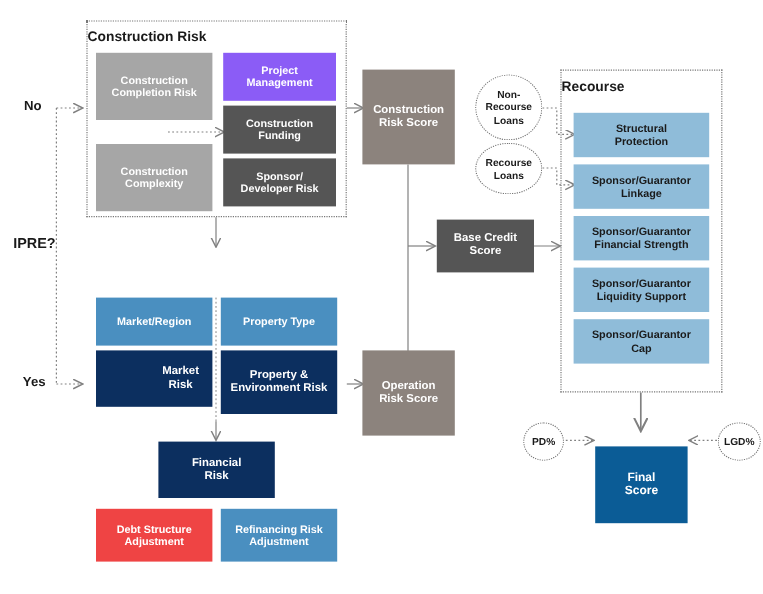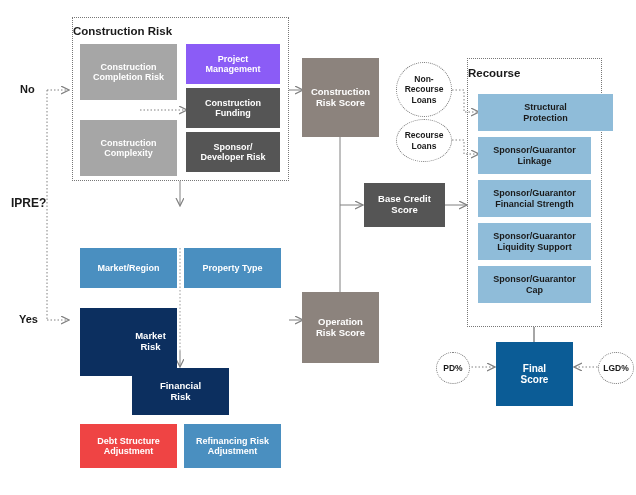--- a/index.html
+++ b/index.html
@@ -91,22 +91,24 @@
 Management</div>
   <div class="box" style="left:186px;top:88px;width:94px;height:40px;background:#555555;color:#fff;font-size:9px;">Construction
 Funding</div>
   <div class="box" style="left:186px;top:132px;width:94px;height:40px;background:#555555;color:#fff;font-size:9px;">Sponsor/
 Developer Risk</div>
 
 
   <div class="box" style="left:184px;top:248px;width:97px;height:40px;background:#4a8fc0;color:#fff;font-size:9px;">Property Type</div>
   <div class="box" style="left:80px;top:248px;width:97px;height:40px;background:#4a8fc0;color:#fff;font-size:9px;">Market/Region</div>
 
-  <div class="box" style="left:80px;top:308px;width:97px;height:68px;background:#0c2f5f;color:#fff;font-size:9.5px;padding-left:44px;">Market
+  <div class="box" style="left:80px;top:292px;width:97px;height:47px;background:#0c2f5f;color:#fff;font-size:9.5px;padding-left:44px;">Market
 Risk</div>
+  <div class="box" style="left:184px;top:292px;width:97px;height:53px;background:#0c2f5f;color:#fff;font-size:9.5px;">Property &amp;
+Environment Risk</div>
 
   <div class="box" style="left:132px;top:368px;width:97px;height:47px;background:#0c2f5f;color:#fff;font-size:9.5px;">Financial
 Risk</div>
 
   <div class="box" style="left:80px;top:424px;width:97px;height:44px;background:#ef4444;color:#fff;font-size:9px;">Debt Structure
 Adjustment</div>
   <div class="box" style="left:184px;top:424px;width:97px;height:44px;background:#4a8fc0;color:#fff;font-size:9px;">Refinancing Risk
 Adjustment</div>
 
   <div class="box" style="left:302px;top:58px;width:77px;height:79px;background:#8c837d;color:#fff;font-size:9.5px;">Construction
@@ -121,29 +123,29 @@
   <div class="ell" style="left:396px;top:62px;width:56px;height:55px;">Non-
 Recourse
 Loans</div>
   <div class="ell" style="left:396px;top:119px;width:56px;height:43px;">Recourse
 Loans</div>
 
   <div class="grp" style="left:467px;top:58px;width:135px;height:269px;">
     <div class="grp-title" style="top:8px;">Recourse</div>
   </div>
 
-  <div class="box" style="left:478px;top:94px;width:135px;height:37px;background:#8fbcd9;color:#1a1a1a;font-size:9px;">Structural
+  <div class="box" style="left:478px;top:94px;width:113px;height:37px;background:#8fbcd9;color:#1a1a1a;font-size:9px;">Structural
 Protection</div>
   <div class="box" style="left:478px;top:137px;width:113px;height:37px;background:#8fbcd9;color:#1a1a1a;font-size:9px;">Sponsor/Guarantor
 Linkage</div>
   <div class="box" style="left:478px;top:180px;width:113px;height:37px;background:#8fbcd9;color:#1a1a1a;font-size:9px;">Sponsor/Guarantor
 Financial Strength</div>
   <div class="box" style="left:478px;top:223px;width:113px;height:37px;background:#8fbcd9;color:#1a1a1a;font-size:9px;">Sponsor/Guarantor
 Liquidity Support</div>
   <div class="box" style="left:478px;top:266px;width:113px;height:37px;background:#8fbcd9;color:#1a1a1a;font-size:9px;">Sponsor/Guarantor
 Cap</div>
 
   <div class="ell" style="left:436px;top:352px;width:34px;height:32px;font-size:8.5px;">PD%</div>
-  <div class="box" style="left:496px;top:342px;width:77px;height:64px;background:#0b5c96;color:#fff;font-size:10px;">Final
+  <div class="box" style="left:496px;top:372px;width:77px;height:64px;background:#0b5c96;color:#fff;font-size:10px;">Final
 Score</div>
   <div class="ell" style="left:598px;top:352px;width:36px;height:32px;font-size:8.5px;">LGD%</div>
 
 </div>
 
 </body></html>

